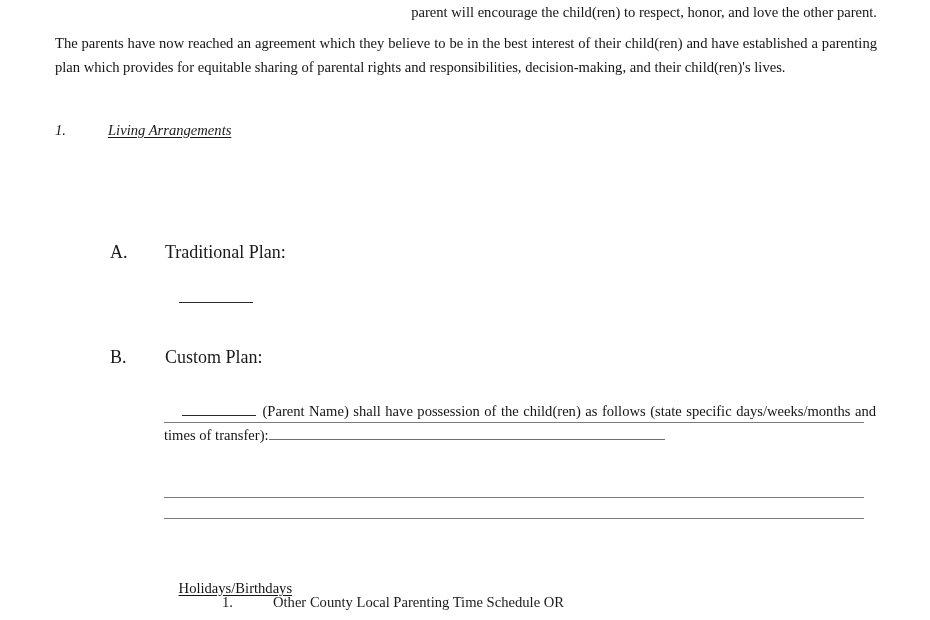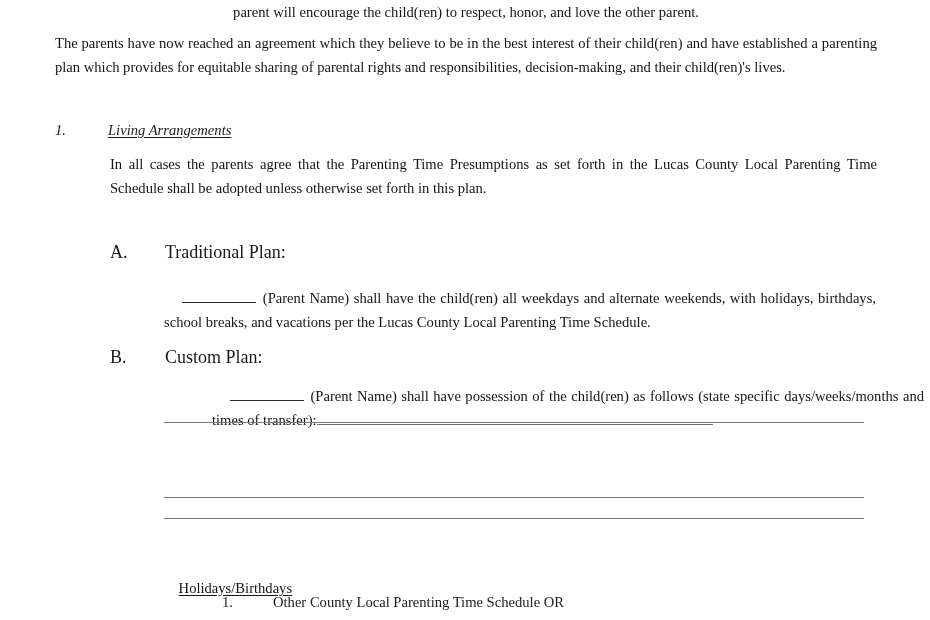--- a/index.html
+++ b/index.html
@@ -31,21 +31,21 @@
     white-space: pre-wrap;
   }
 
   
   .para-cont {
     left: 55px;
     width: 822px;
     text-align: justify;
     text-justify: inter-word;
   }
-  .para-cont.nojust { text-align: center; }
+  .para-cont.nojust { text-align: right; }
 
   
   .sec-row {
     position: absolute;
     left: 55px;
     width: 830px;
     font-size: 14.6px;
     line-height: 24px;
   }
   .sec-num {
@@ -141,37 +141,36 @@
 <div class="page">
 
   <div class="blk para-cont nojust" style="top:0px;">parent will encourage the child(ren) to respect, honor, and love the other parent.</div>
 
   <div class="blk para-cont" style="top:31px;">The parents have now reached an agreement which they believe to be in the best interest of their child(ren) and have established a parenting plan which provides for equitable sharing of parental rights and responsibilities, decision-making, and their child(ren)'s lives.</div>
 
   <div class="sec-row" style="top:118px;font-style:italic;">
     <span class="sec-num">1.</span><span class="sec-title">Living Arrangements</span>
   </div>
 
-  <div class="blk ind1 justify" style="top:152px;">In all cases the parents agree that the Parenting Time Presumptions as set forth in the Lucas County Local Parenting Time Schedule shall be adopted unless otherwise set forth in this plan.</div>
 
 
   <div class="item-row" style="top:240px;">
     <span class="item-letter">A.</span><span class="item-body">Traditional Plan:</span>
   </div>
 
   <div class="blk ind2 justify" style="top:262px;">
-    <span class="blank-short"></span><span> (Parent Name) shall have the child(ren) all weekdays and alternate weekends, with holidays, birthdays, school breaks, and vacations per the Lucas County Local Parenting Time Schedule.</span>
+    <span class="blank-short"></span>
   </div>
 
 
   <div class="item-row" style="top:345px;font-family:Liberation Serif, serif;">
     <span class="item-letter">B.</span><span class="item-body">Custom Plan:</span>
   </div>
 
-  <div class="blk ind2 justify" style="top:360px;margin-left:48px;">
+  <div class="blk ind2 justify" style="top:375px;">
     <span class="blank-short"></span><span> (Parent Name) shall have possession of the child(ren) as follows (state specific days/weeks/months and times of transfer):</span><span class="rule-inline" style="width:396px;"></span>
   </div>
 
   <div class="rule-line" style="left:164px; width:700px; top:422px;"></div>
 
 
   <div class="rule-line" style="left:164px; width:700px; top:497px;"></div>
   <div class="rule-line" style="left:164px; width:700px; top:518px;"></div>
 
   <div class="blk ind2" style="top:552px;">

